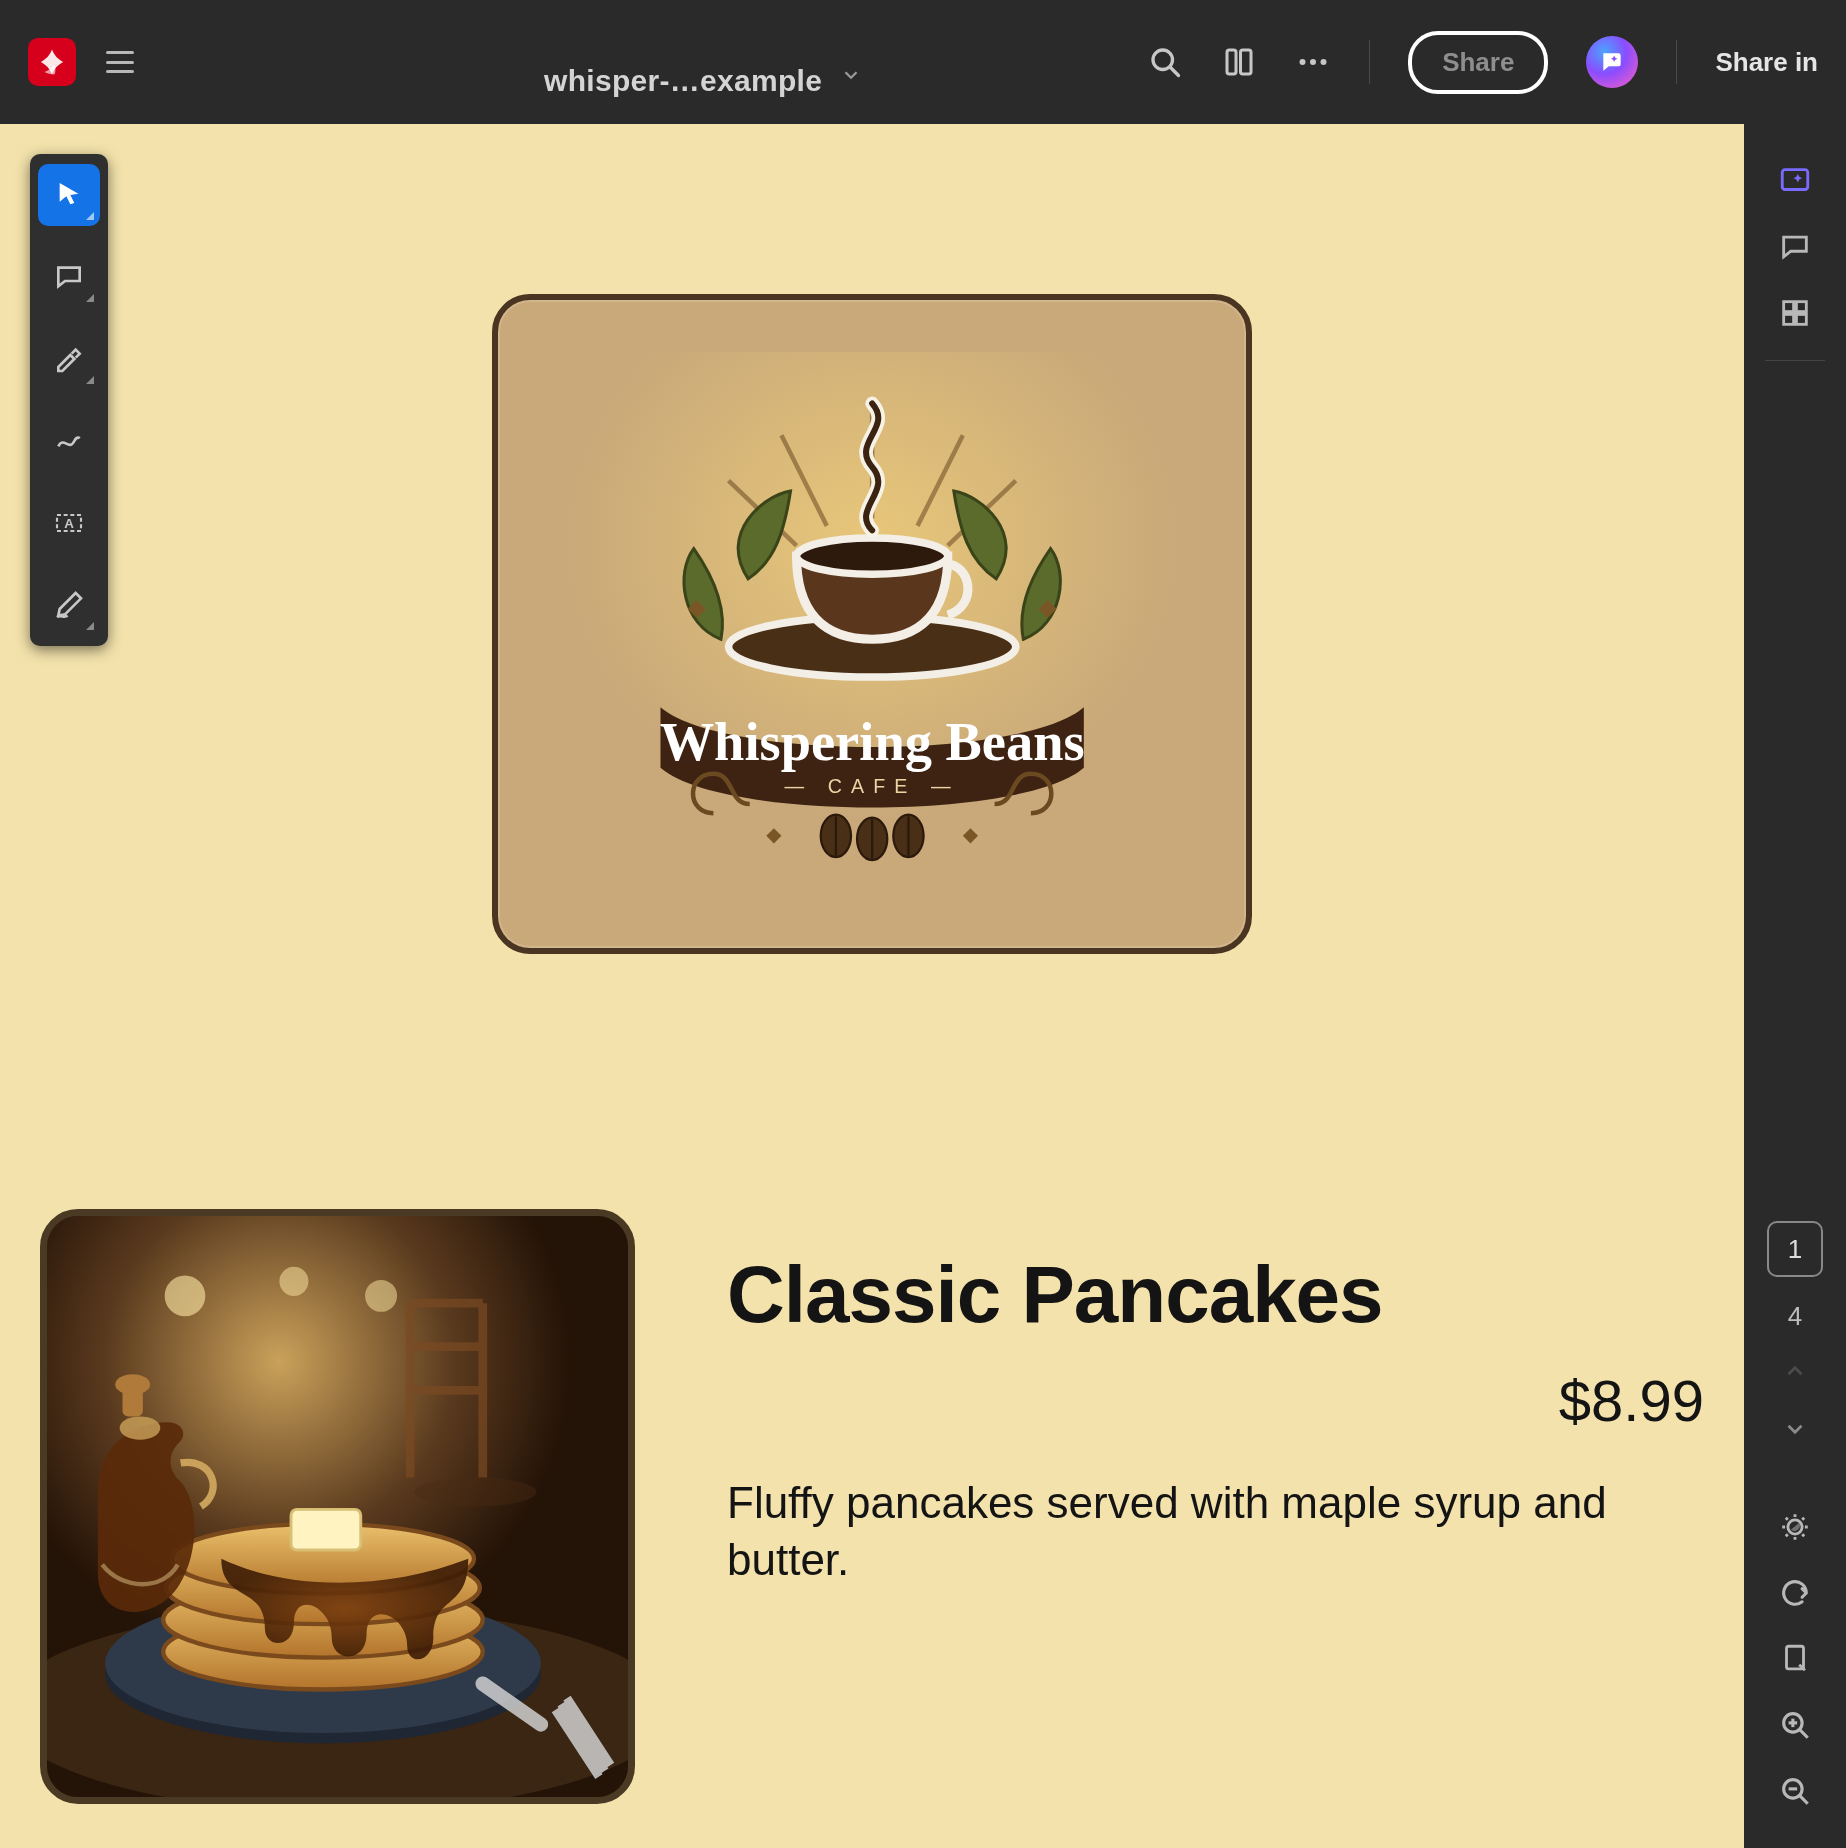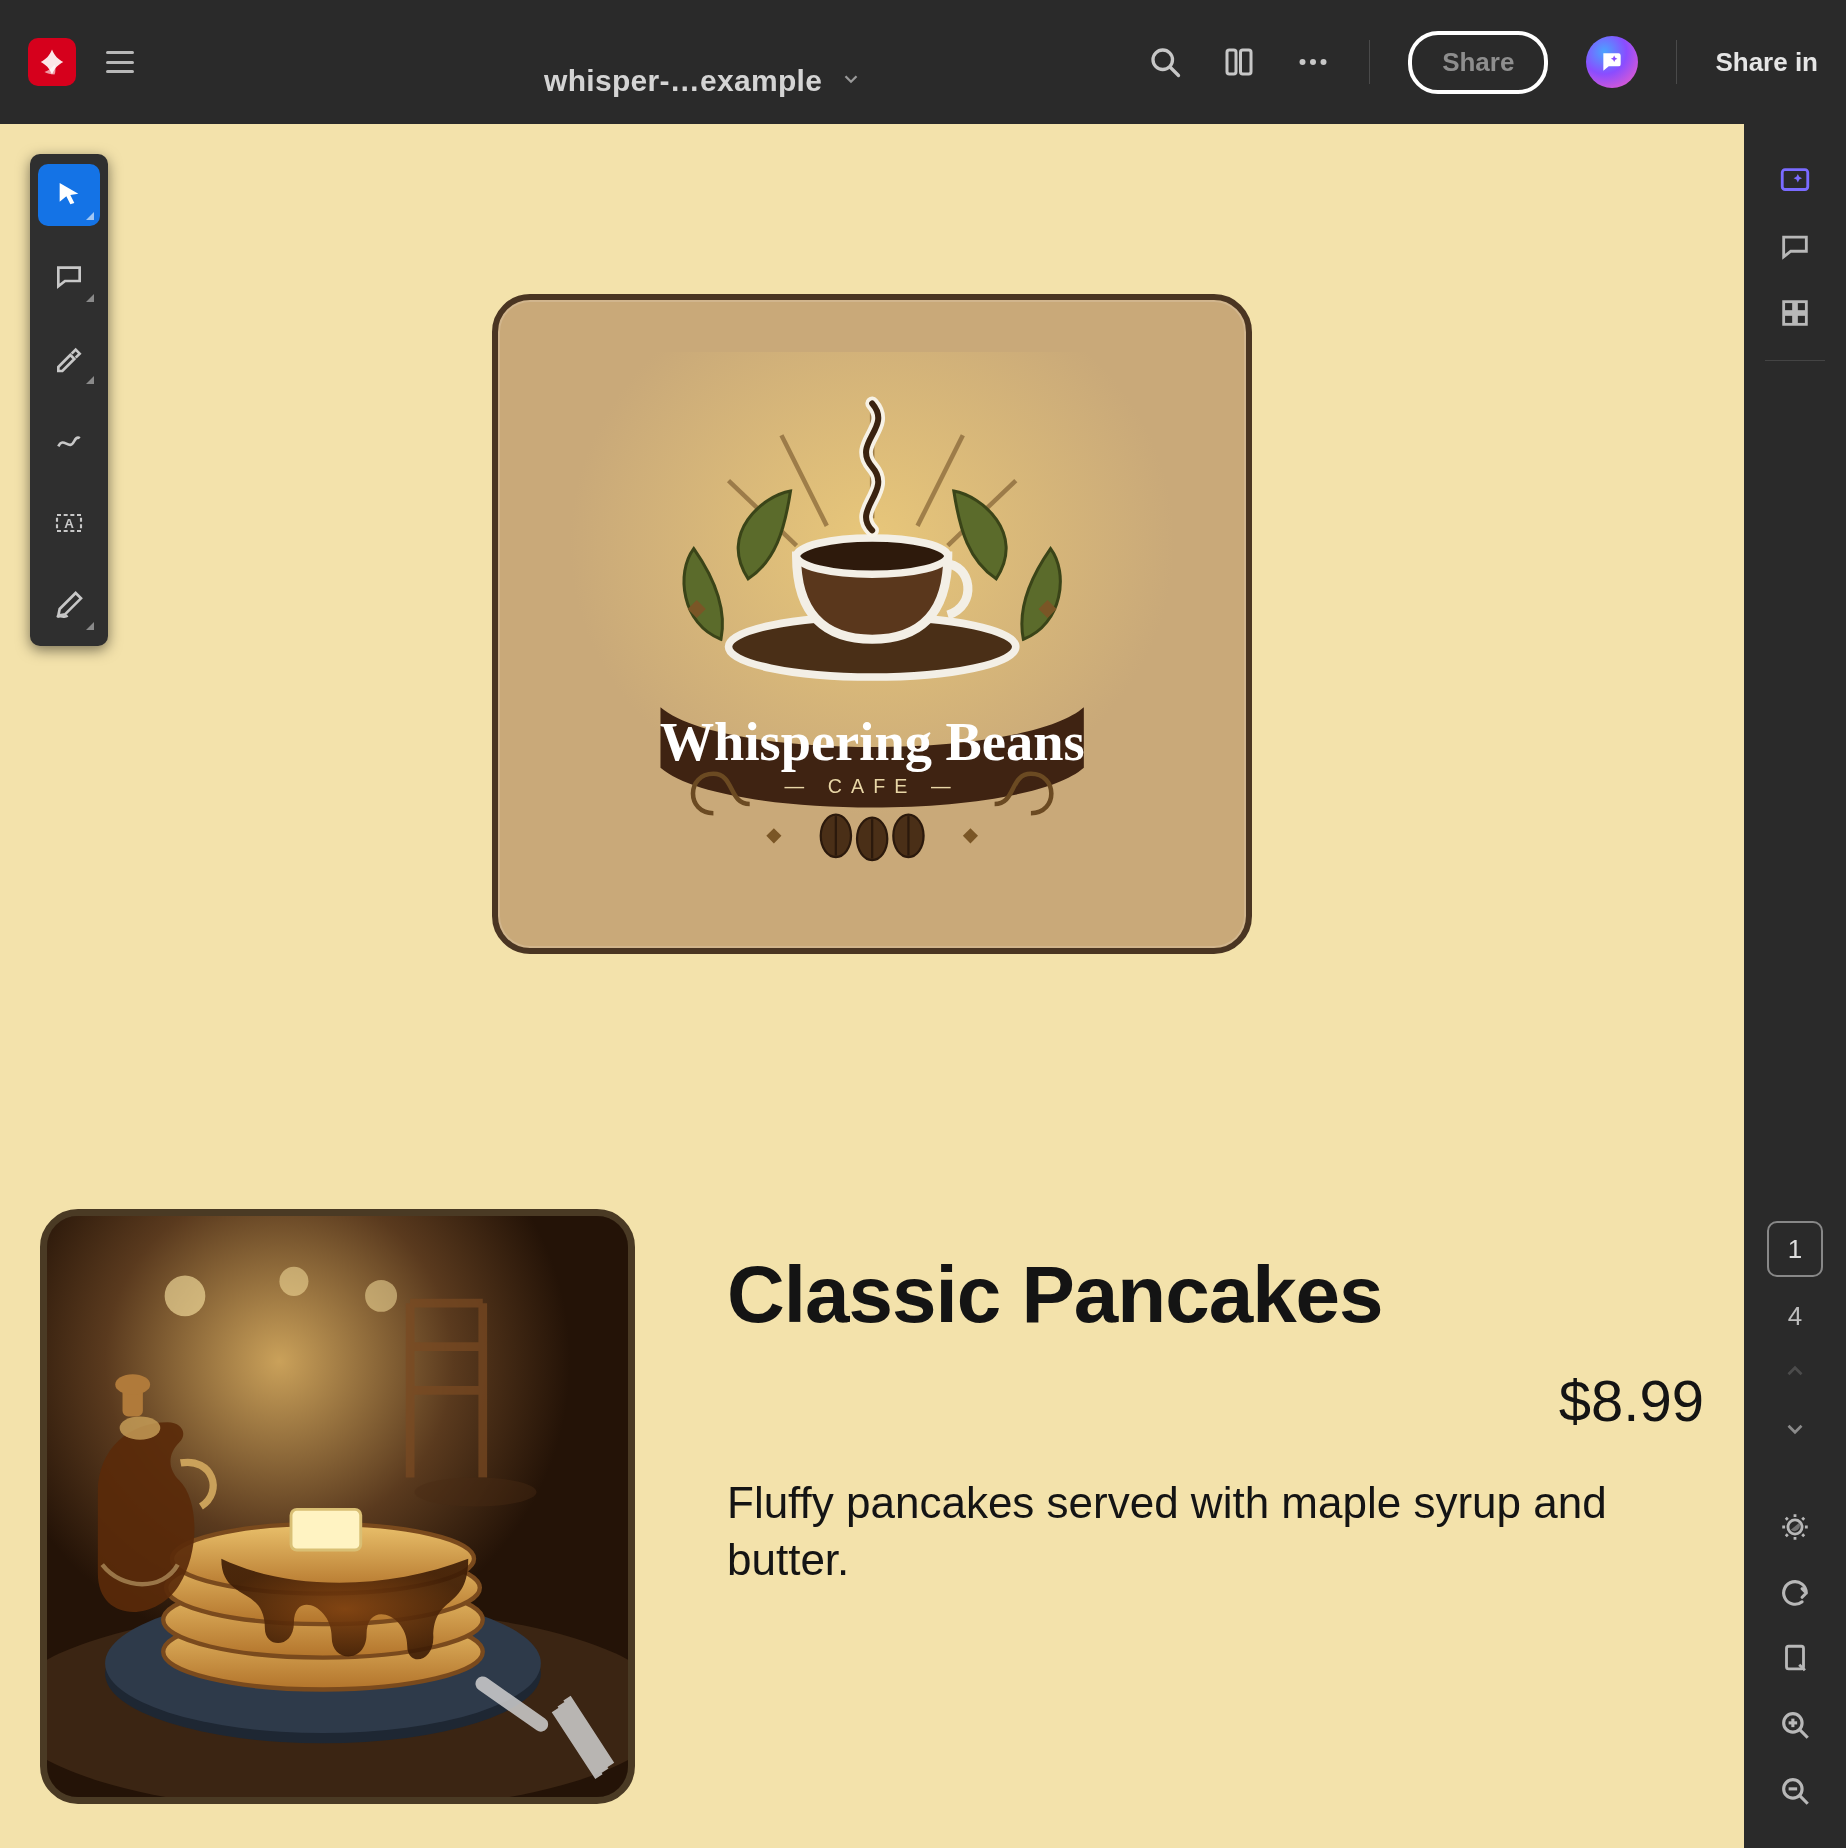--- a/index.html
+++ b/index.html
@@ -18,21 +18,21 @@
     color: #d9d9d9;
   }
   .acro-logo {
     width: 48px; height: 48px; background: #d6001c; border-radius: 10px;
     display: flex; align-items: center; justify-content: center;
   }
   .acro-logo svg { width: 30px; height: 30px; }
   .hamburger { width: 32px; height: 32px; display:flex; flex-direction:column; justify-content:space-between; padding:5px 2px; cursor:pointer;}
   .hamburger span{display:block;height:3px;background:#b8b8b8;border-radius:2px;}
 
-  .title-group{ flex: 0 0 auto; display:flex; align-items:center; gap:18px; margin-left: 380px; margin-top: 38px; }
+  .title-group{ flex: 0 0 auto; display:flex; align-items:flex-start; gap:18px; margin-left: 380px; margin-top: 38px; }
   .doc-title{ font-size:30px; font-weight:600; color:#d4d4d4; letter-spacing:.3px;}
   .chevron-down{ color:#9a9a9a; }
 
   .top-spacer{ flex:1; }
 
   .top-actions{ display:flex; align-items:center; gap:38px; }
   .top-icon{ width:36px; height:36px; color:#c7c7c7; display:flex; align-items:center; justify-content:center; cursor:pointer;}
   .top-icon svg{ width:100%; height:100%; }
   .vdiv{ width:1px; height:44px; background:#4a4a4a; }
   .share-btn{

